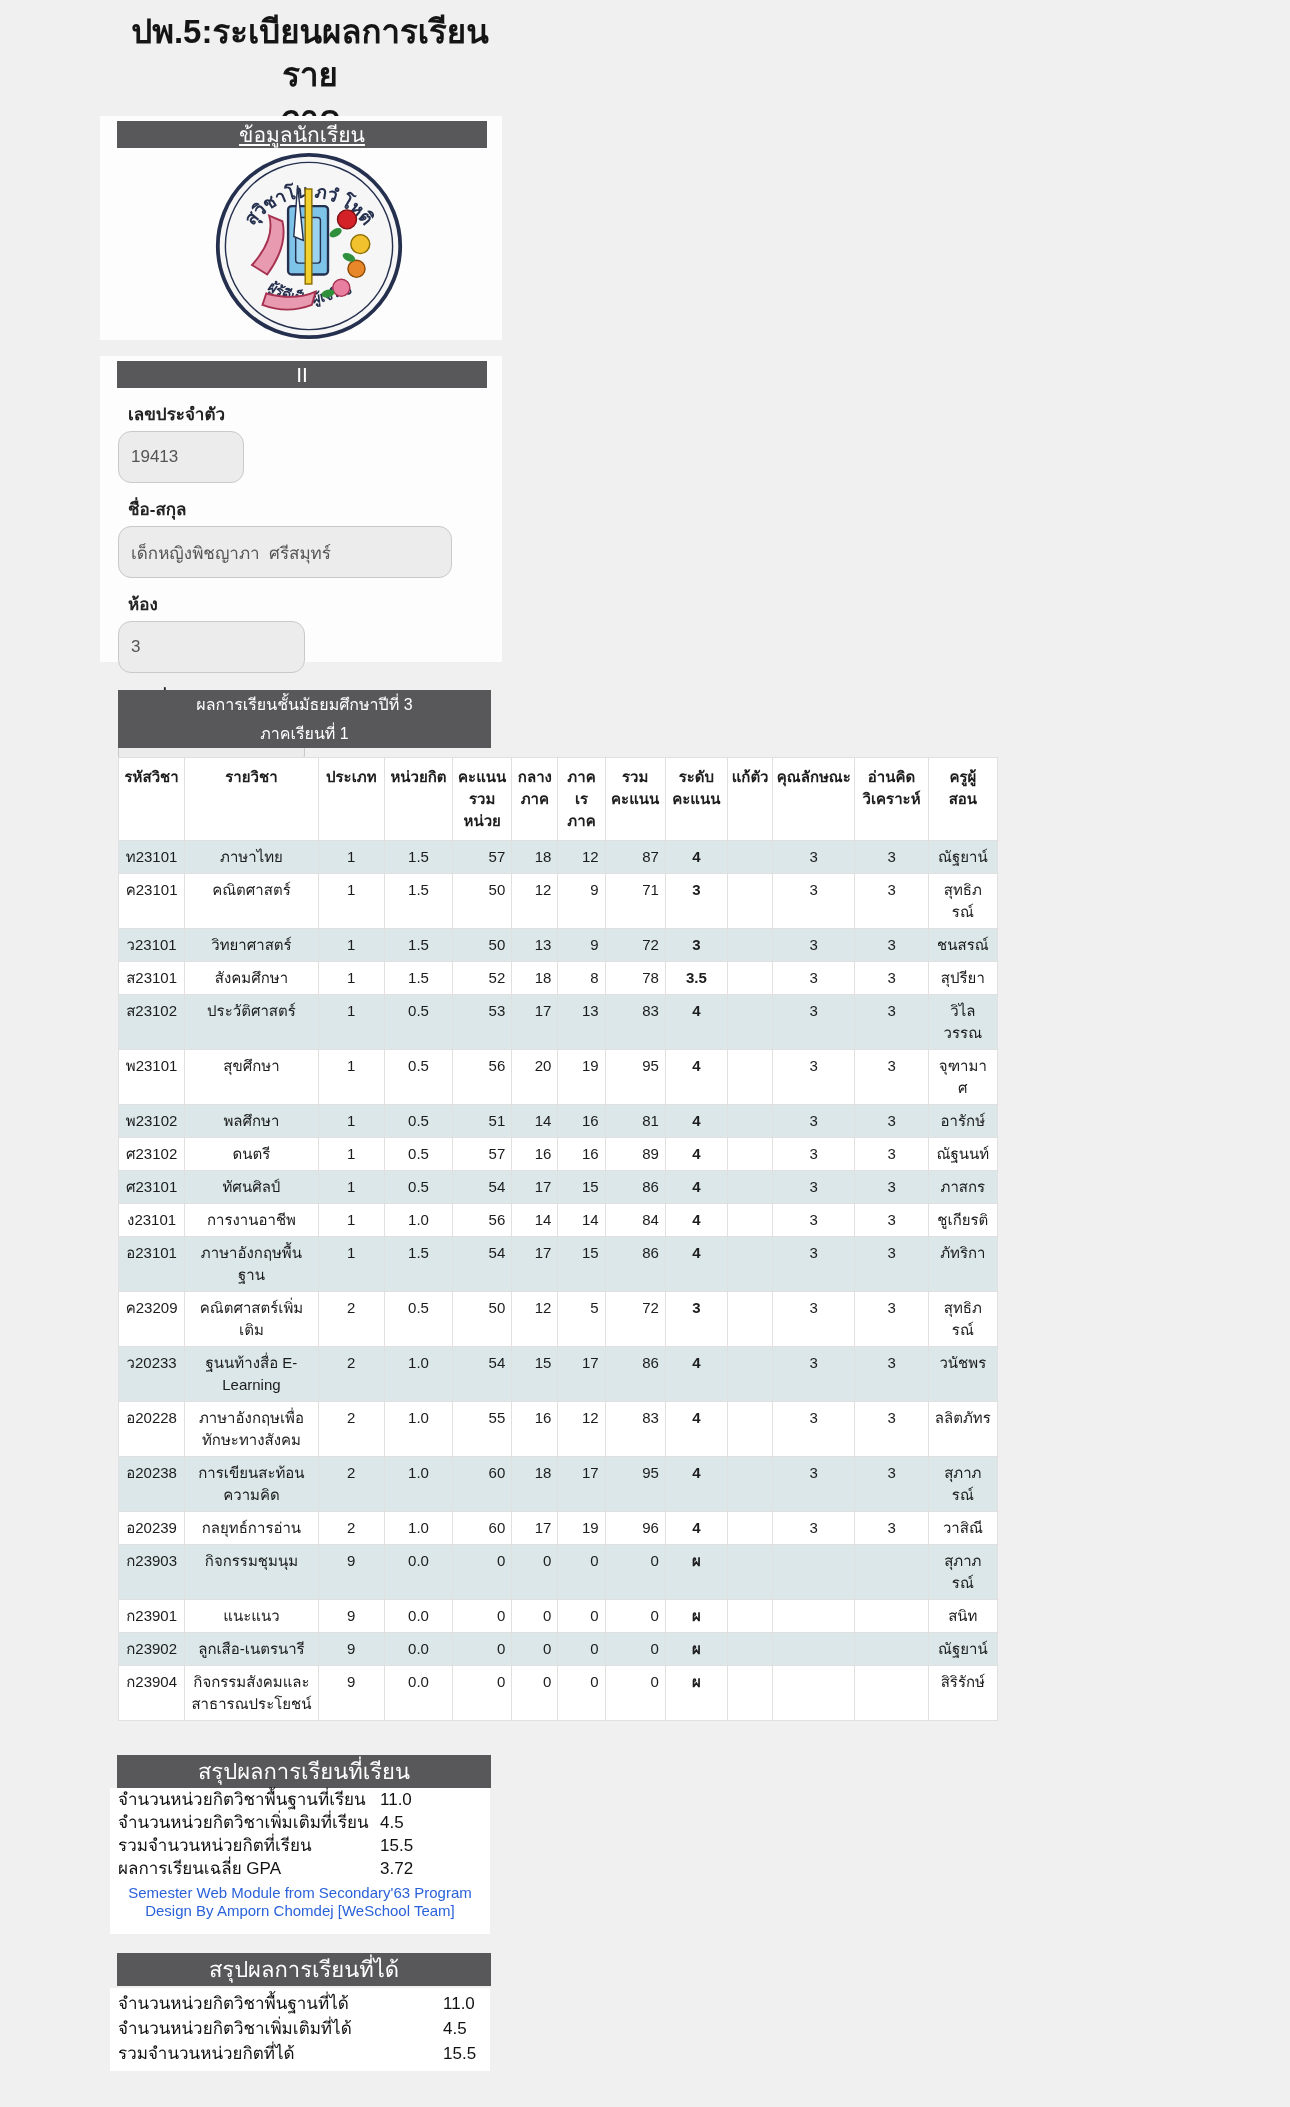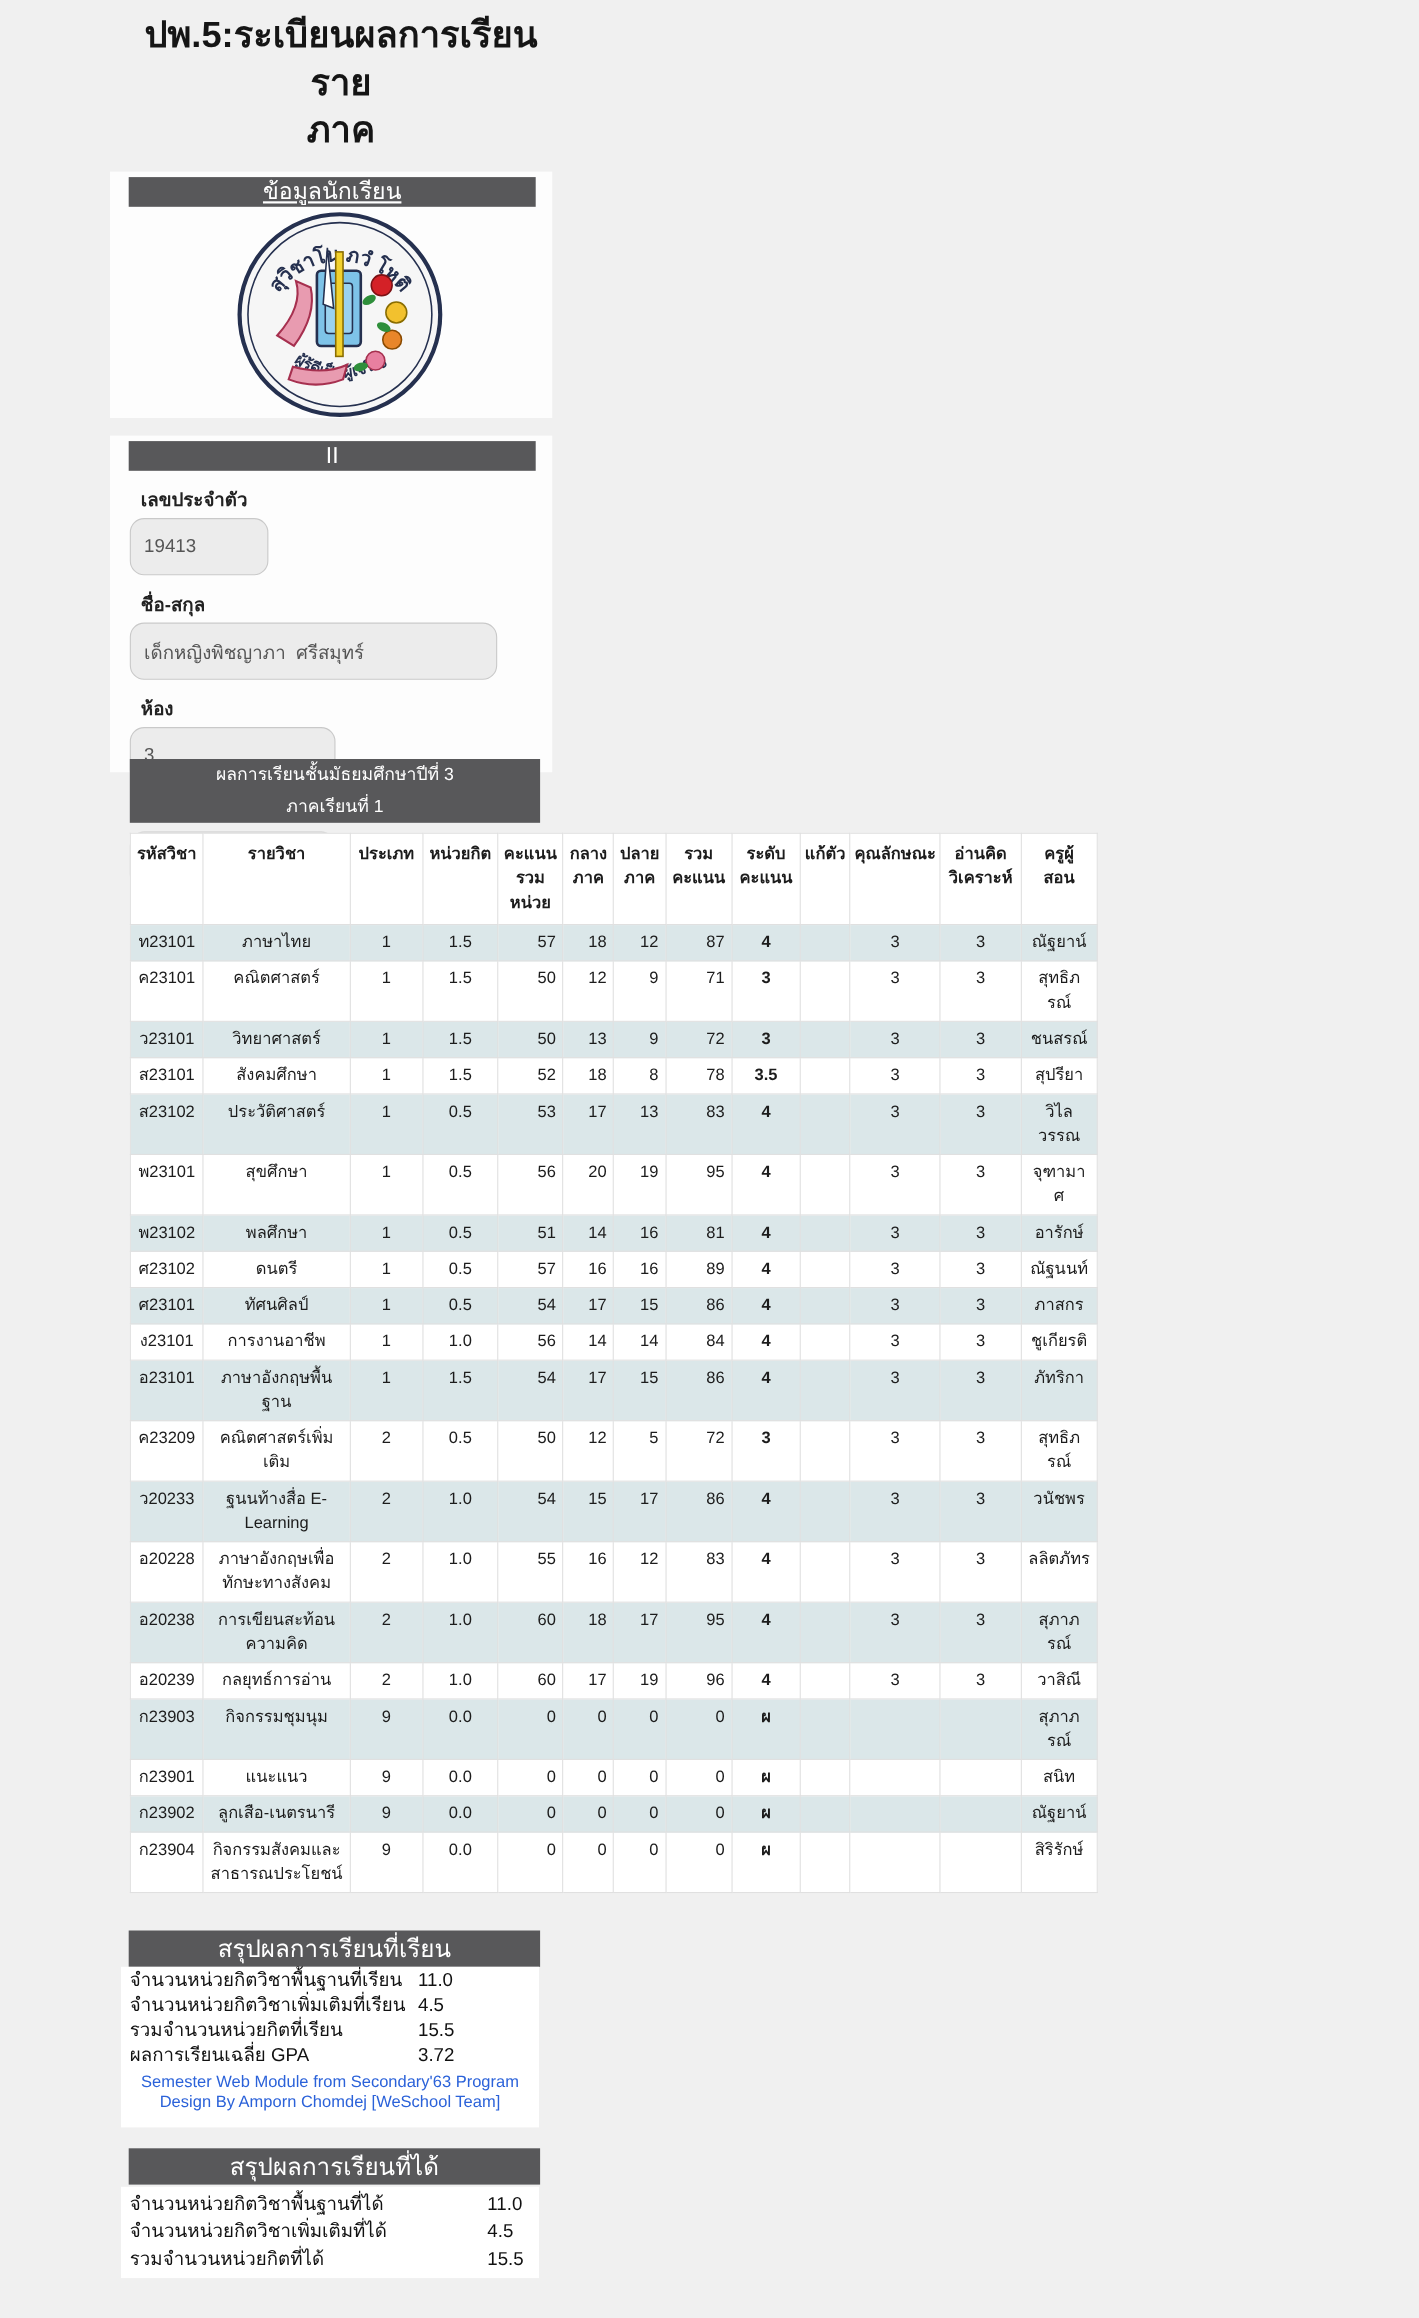--- a/index.html
+++ b/index.html
@@ -2,21 +2,21 @@
 <html><head>
 <meta charset="utf-8">
 <style>
   html,body{margin:0;padding:0;}
   body{font-family:"Liberation Sans","DejaVu Sans",sans-serif;}
   .page{position:relative;width:1290px;height:2107px;background:#f0f0f0;overflow:hidden;color:#1c1c1c;}
 
   .title{position:absolute;left:118px;top:10px;width:384px;text-align:center;
          font-size:33px;line-height:43px;font-weight:bold;color:#151515;}
 
-  .panel{position:absolute;background:#fdfdfd;margin-top:40px;}
+  .panel{position:absolute;background:#fdfdfd;}
   .panel-student{left:100px;top:116px;width:402px;height:224px;}
   .panel-info{left:100px;top:356px;width:402px;height:306px;}
 
   .bar{background:#58585a;color:#fff;text-align:center;font-size:21px;}
   .panel .bar{margin:5px 15px 0 17px;height:27px;line-height:27px;}
   .bar.u{text-decoration:underline;}
 
   .logo-wrap{width:190px;height:190px;margin:3px 0 0 114px;}
 
   .field{margin:12px 0 0 18px;}
@@ -141,21 +141,21 @@
         <tr id="thead-row">
           <th>รหัสวิชา</th>
           <th>รายวิชา</th>
           <th>ประเภท</th>
           <th>หน่วยกิต</th>
           <th>คะแนน
 รวม
 หน่วย</th>
           <th>กลาง
 ภาค</th>
-          <th>ปลาย
+          <th>ภาคเร
 ภาค</th>
           <th>รวม
 คะแนน</th>
           <th>ระดับ
 คะแนน</th>
           <th>แก้ตัว</th>
           <th>คุณลักษณะ</th>
           <th>อ่านคิด
 วิเคราะห์</th>
           <th>ครูผู้

